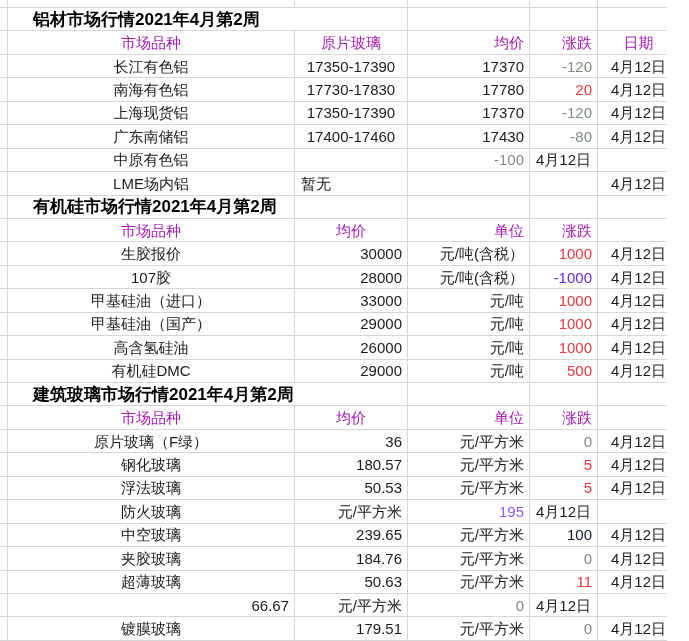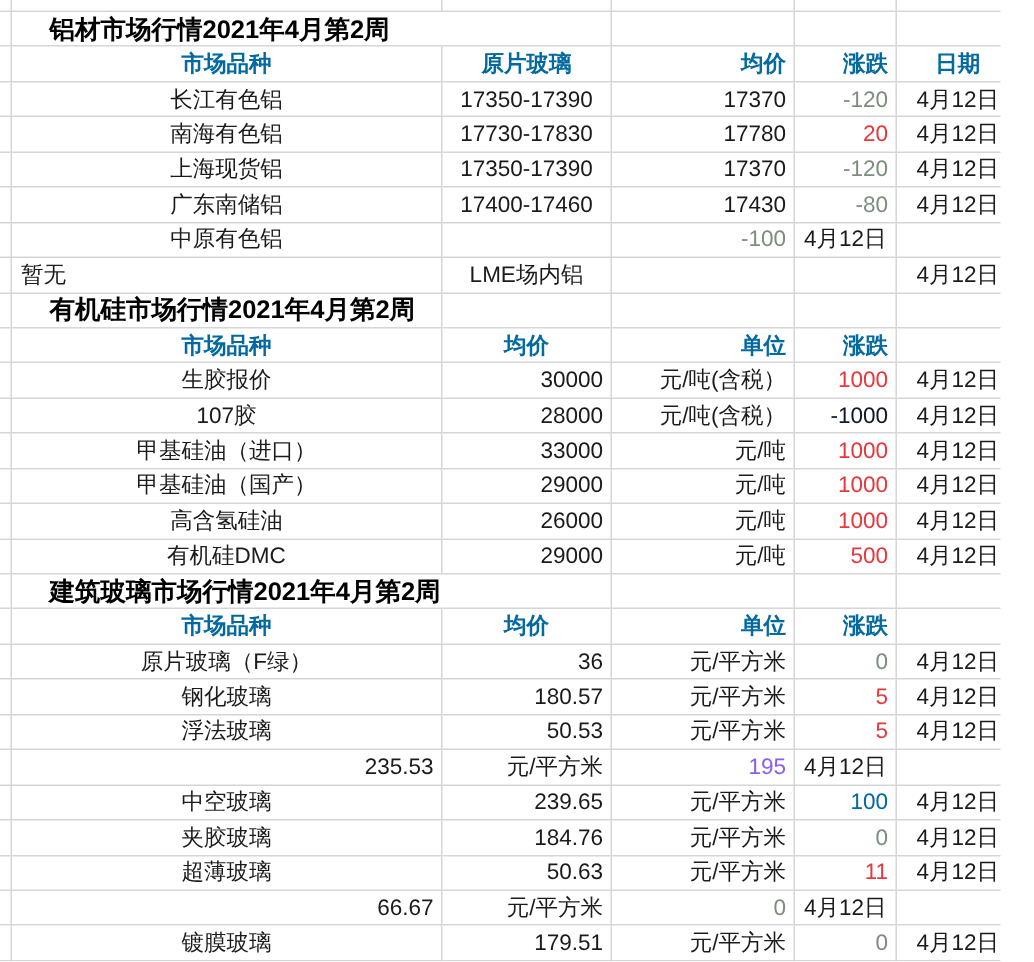--- a/index.html
+++ b/index.html
@@ -32,21 +32,21 @@
   .cell.last{border-right:none;}
   .cell.c-center{justify-content:center;}
   .cell.c-right{justify-content:flex-end;padding-right:5px;}
   .cell.c-left{justify-content:flex-start;padding-left:6px;}
   .cell.no-rborder{border-right:none;}
   .cell.overflow{overflow:visible;z-index:2;background:transparent;}
   .title-cell{
     font-weight:bold;font-size:17px;color:#000;
     padding-left:25px;
   }
-  .header-cell{font-weight:bold;color:#0369a1;}
+  .header-cell{font-weight:normal;color:#a21caf;}
   .num{letter-spacing:0;}
 </style>
 </head>
 <body>
 
 <div id="sheet">
     <div class="row spacer">
       <div class="cell col-a"></div>
       <div class="cell col-b"></div>
       <div class="cell col-c"></div>
@@ -112,22 +112,22 @@
     <div class="row">
       <div class="cell col-a"></div>
       <div class="cell col-b c-center">中原有色铝</div>
       <div class="cell col-d c-right num"></div>
       <div class="cell col-e c-right num" style="color: rgb(127, 141, 127);">-100</div>
       <div class="cell col-f c-center">4月12日</div>
       <div class="cell col-g last"></div>
     </div>
     <div class="row">
       <div class="cell col-a"></div>
+      <div class="cell col-b c-center">LME场内铝</div>
       <div class="cell col-c c-left num">暂无</div>
-      <div class="cell col-b c-center">LME场内铝</div>
       <div class="cell col-d c-right num"></div>
       <div class="cell col-e c-right num"></div>
       <div class="cell col-f c-center">4月12日</div>
       <div class="cell col-g last"></div>
     </div>
     <div class="row">
       <div class="cell col-a"></div>
       <div class="cell col-b title-cell overflow c-left" style="padding-left: 25px;">有机硅市场行情2021年4月第2周</div>
       <div class="cell col-c"></div>
       <div class="cell col-d"></div>
@@ -151,21 +151,21 @@
       <div class="cell col-d c-right">元/吨(含税）</div>
       <div class="cell col-e c-right num" style="color: rgb(232, 56, 61);">1000</div>
       <div class="cell col-f c-center">4月12日</div>
       <div class="cell col-g last"></div>
     </div>
     <div class="row">
       <div class="cell col-a"></div>
       <div class="cell col-b c-center">107胶</div>
       <div class="cell col-c c-right num">28000</div>
       <div class="cell col-d c-right">元/吨(含税）</div>
-      <div class="cell col-e c-right num" style="color: #0f172a;">-1000</div>
+      <div class="cell col-e c-right num" style="color: #6d28d9;">-1000</div>
       <div class="cell col-f c-center">4月12日</div>
       <div class="cell col-g last"></div>
     </div>
     <div class="row">
       <div class="cell col-a"></div>
       <div class="cell col-b c-center">甲基硅油（进口）</div>
       <div class="cell col-c c-right num">33000</div>
       <div class="cell col-d c-right">元/吨</div>
       <div class="cell col-e c-right num" style="color: rgb(232, 56, 61);">1000</div>
       <div class="cell col-f c-center">4月12日</div>
@@ -238,32 +238,32 @@
       <div class="cell col-a"></div>
       <div class="cell col-b c-center">浮法玻璃</div>
       <div class="cell col-c c-right num">50.53</div>
       <div class="cell col-d c-right">元/平方米</div>
       <div class="cell col-e c-right num" style="color: rgb(232, 56, 61);">5</div>
       <div class="cell col-f c-center">4月12日</div>
       <div class="cell col-g last"></div>
     </div>
     <div class="row">
       <div class="cell col-a"></div>
-      <div class="cell col-c c-right num">235.53</div>
+      <div class="cell col-b c-center">防火玻璃</div>
       <div class="cell col-d c-right">元/平方米</div>
       <div class="cell col-e c-right num" style="color: #8b5cf6;">195</div>
       <div class="cell col-f c-center">4月12日</div>
       <div class="cell col-g last"></div>
     </div>
     <div class="row">
       <div class="cell col-a"></div>
       <div class="cell col-b c-center">中空玻璃</div>
       <div class="cell col-c c-right num">239.65</div>
       <div class="cell col-d c-right">元/平方米</div>
-      <div class="cell col-e c-right num" style="color: #0369a1;">100</div>
+      <div class="cell col-e c-right num" style="color: #0f172a;">100</div>
       <div class="cell col-f c-center">4月12日</div>
       <div class="cell col-g last"></div>
     </div>
     <div class="row">
       <div class="cell col-a"></div>
       <div class="cell col-b c-center">夹胶玻璃</div>
       <div class="cell col-c c-right num">184.76</div>
       <div class="cell col-d c-right">元/平方米</div>
       <div class="cell col-e c-right num" style="color: rgb(127, 141, 127);">0</div>
       <div class="cell col-f c-center">4月12日</div>

